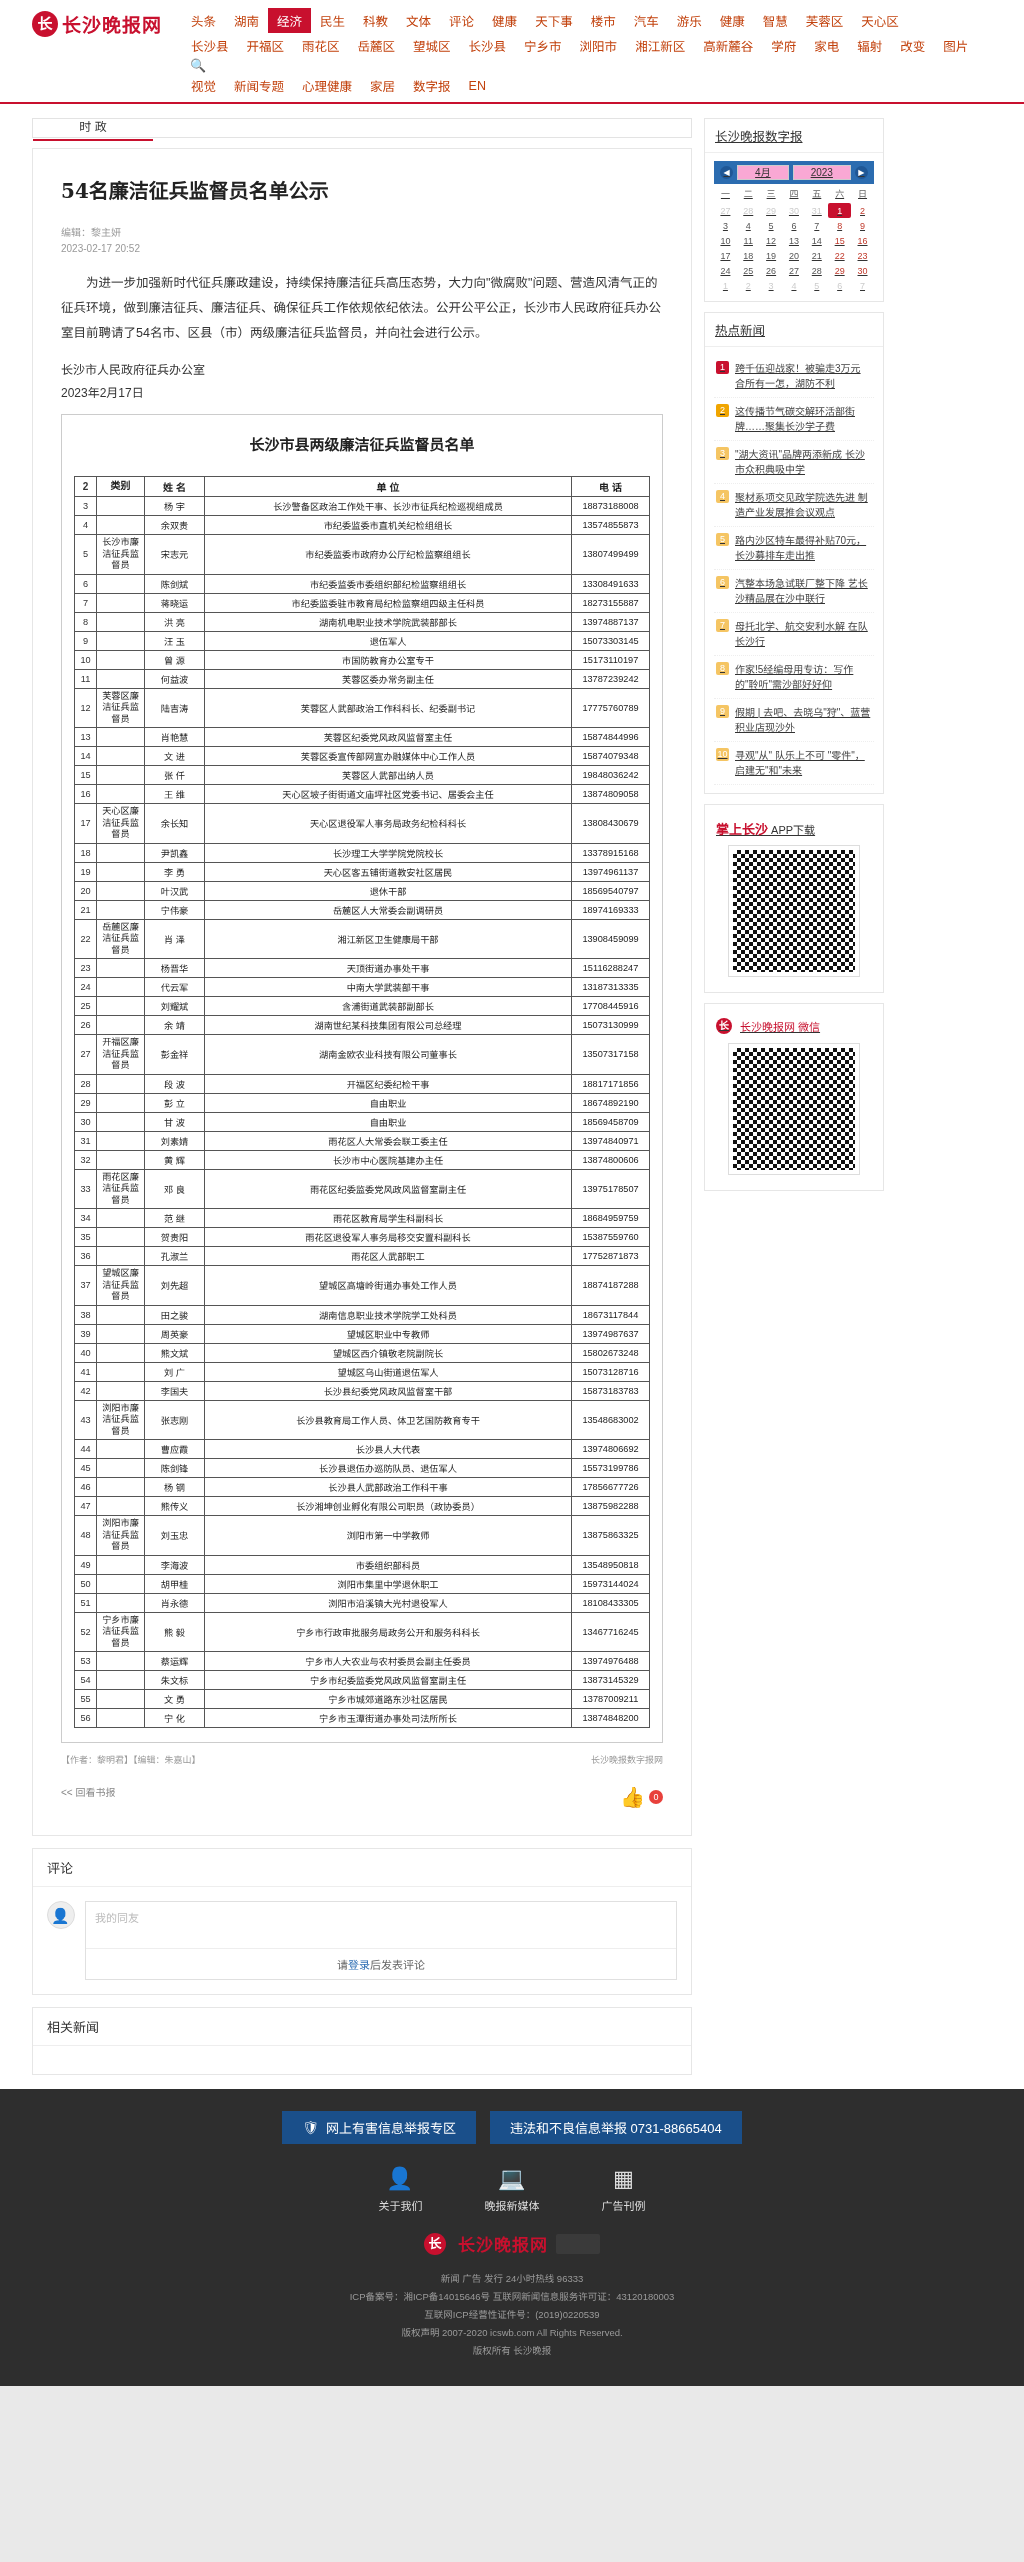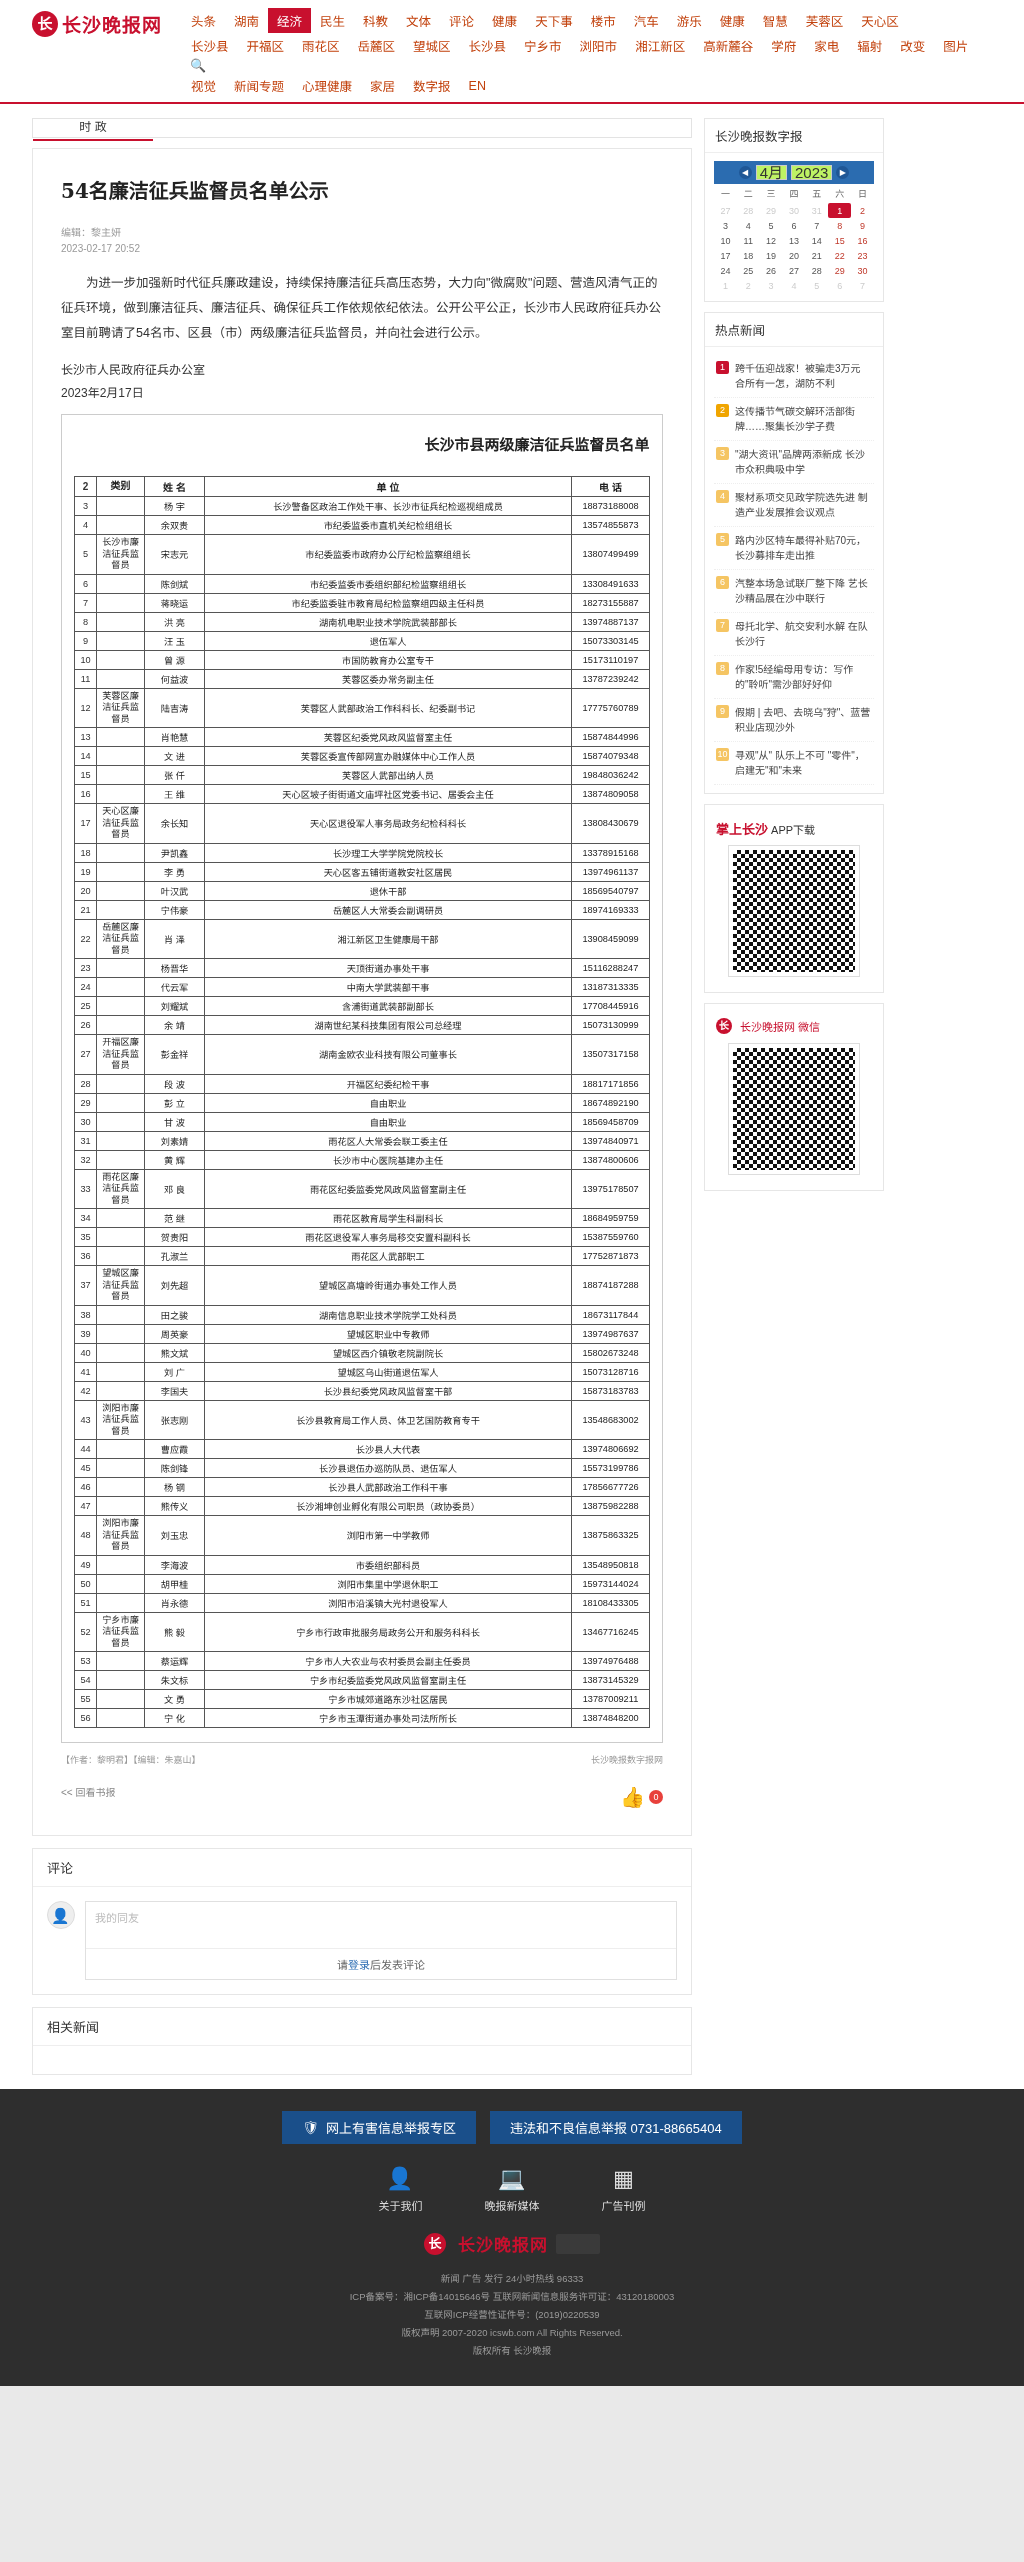--- a/index.html
+++ b/index.html
@@ -28,42 +28,42 @@
   .navrow { display:flex; flex-wrap:wrap; align-items:center; }
   .navrow a {
     color:#c2410c; text-decoration:none; font-size:12.5px; padding:3px 9px; white-space:nowrap;
   }
   .navrow a.active { background:#c8102e; color:#fff; }
   .search-ico { margin-left:8px; color:#888; font-size:13px; }
 
   
   .container { width:960px; margin:0 auto; padding:14px 0 0 0; display:flex; gap:12px; align-items:flex-start;}
   .left-col { width:660px; flex:0 0 660px; }
-  .right-col { width:180px; flex:0 0 180px; }
+  .right-col { width:180px; flex:0 0 180px;text-decoration:underline; }
 
   
   .crumb-bar { background:#fff; border:1px solid #e3e3e3; height:20px; display:flex; align-items:center; margin-bottom:10px;}
   .crumb-tab {
     min-width:120px; text-align:center; font-size:12px; color:#333;
     border-bottom:2px solid #c8102e; line-height:24px; height:26px; padding:0 14px;
   }
 
   
   .article { background:#fff; border:1px solid #e6e6e6; padding:20px 28px 26px 28px; }
   .article h1 { font-size:20px; margin:6px 0 14px 0; color:#222; font-family:"DejaVu Serif",serif; font-weight:bold;}
   .meta { font-size:10px; color:#999; line-height:1.6; margin-bottom:14px;margin-top:21px;}
   .para { font-size:12.5px; line-height:2; color:#333; text-indent:2em; margin:0 0 10px 0;}
   .sign { font-size:12px; color:#333; margin:14px 0 2px 0;}
   .sign2 { font-size:12px; color:#333; margin:6px 0 14px 0;}
 
   
   .tbl-box { border:1px solid #ccc; padding:10px 12px 14px 12px; margin:6px 0 10px 0;}
   table.roster { border-collapse:collapse; width:100%; font-size:9.2px; color:#222;}
   table.roster td, table.roster th { border:1px solid #555; padding:2px 3px; text-align:center; height:15px;}
-  table.roster .tbl-title { border:none; font-size:15px; font-weight:bold; padding:8px 0 22px 0; font-family:"DejaVu Serif",serif;text-align:right;}
+  table.roster .tbl-title { border:none; font-size:15px; font-weight:bold; padding:8px 0 22px 0; font-family:"DejaVu Serif",serif;}
   table.roster .hdr { font-weight:bold; font-size:10px; height:18px;}
   table.roster td.num { width:22px; color:#333;}
   table.roster td.cat { width:48px; line-height:1.25;}
   table.roster td.name { width:60px;}
   table.roster td.unit { text-align:center;}
   table.roster td.tel { width:78px;}
 
   .credit { display:flex; justify-content:space-between; font-size:9px; color:#999; margin-top:8px;}
   .back-link { font-size:10px; color:#888; margin-top:18px;}
   .like-row { display:flex; justify-content:flex-end; align-items:center; margin-top:-14px;}
@@ -86,21 +86,21 @@
   .comment-foot a { color:#2f6fb4; text-decoration:none;}
 
   
   .rbox { background:#fff; border:1px solid #e6e6e6; margin-bottom:10px;}
   .rbox-hd { font-size:12.5px; color:#333; padding:7px 10px; border-bottom:1px solid #eee;}
   .rbox-bd { padding:8px 9px; }
 
   
   .cal-top { background:#2b6cb0; color:#fff; display:flex; align-items:center; justify-content:center; gap:4px;
              font-size:10.5px; padding:4px 6px;}
-  .cal-sel { background:#bef264; color:#333; border:1px solid #ccc; font-size:15px; padding:0 3px; height:15px; line-height:14px;}
+  .cal-sel { background:#f9a8d4; color:#333; border:1px solid #ccc; font-size:10px; padding:0 17px; height:15px; line-height:14px;}
   .cal-arrow { width:13px;height:13px;border-radius:50%;background:#1f5796;color:#fff;font-size:8px;text-align:center;line-height:13px;}
   table.cal { width:100%; border-collapse:collapse; font-size:9px; color:#444; }
   table.cal th { font-weight:normal; color:#666; padding:3px 0; }
   table.cal td { text-align:center; padding:2.5px 0; color:#555;}
   table.cal td.dim { color:#ccc; }
   table.cal td.sel { background:#c8102e; color:#fff; border-radius:2px;}
   table.cal td.wk { color:#c0392b;}
 
   
   .hot-item { display:flex; gap:6px; padding:6px 2px; border-bottom:1px dotted #eee; }

